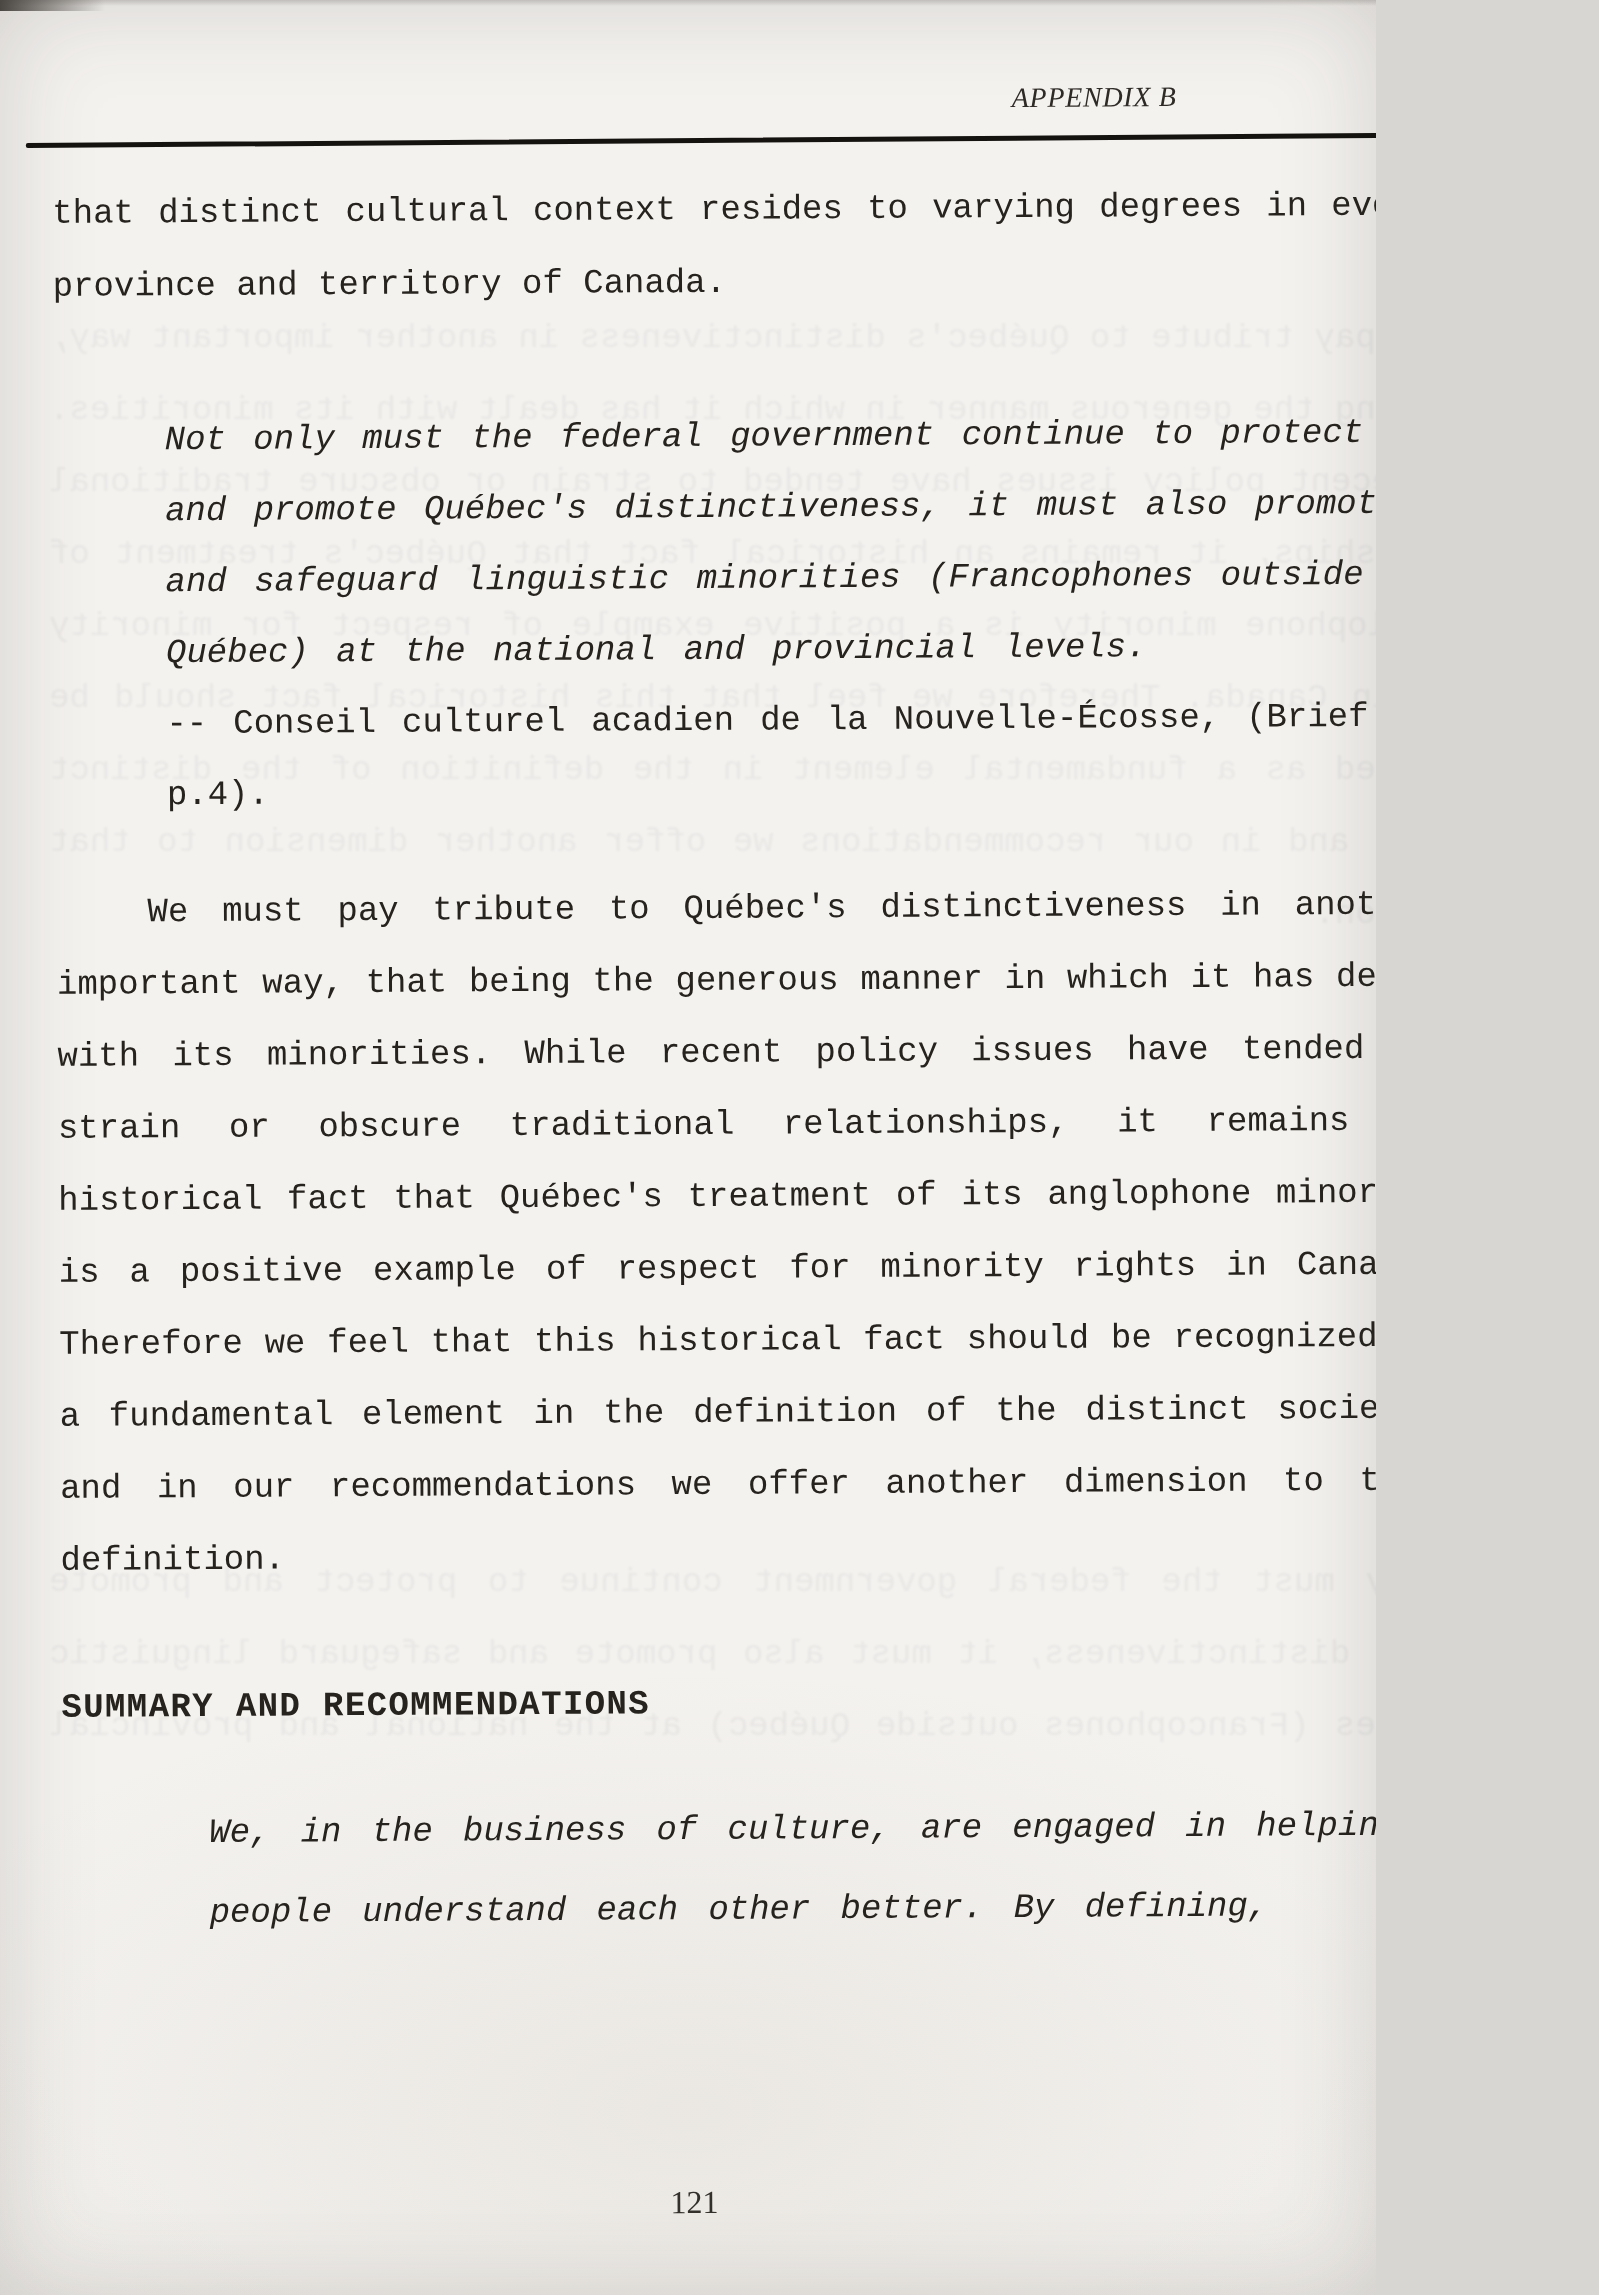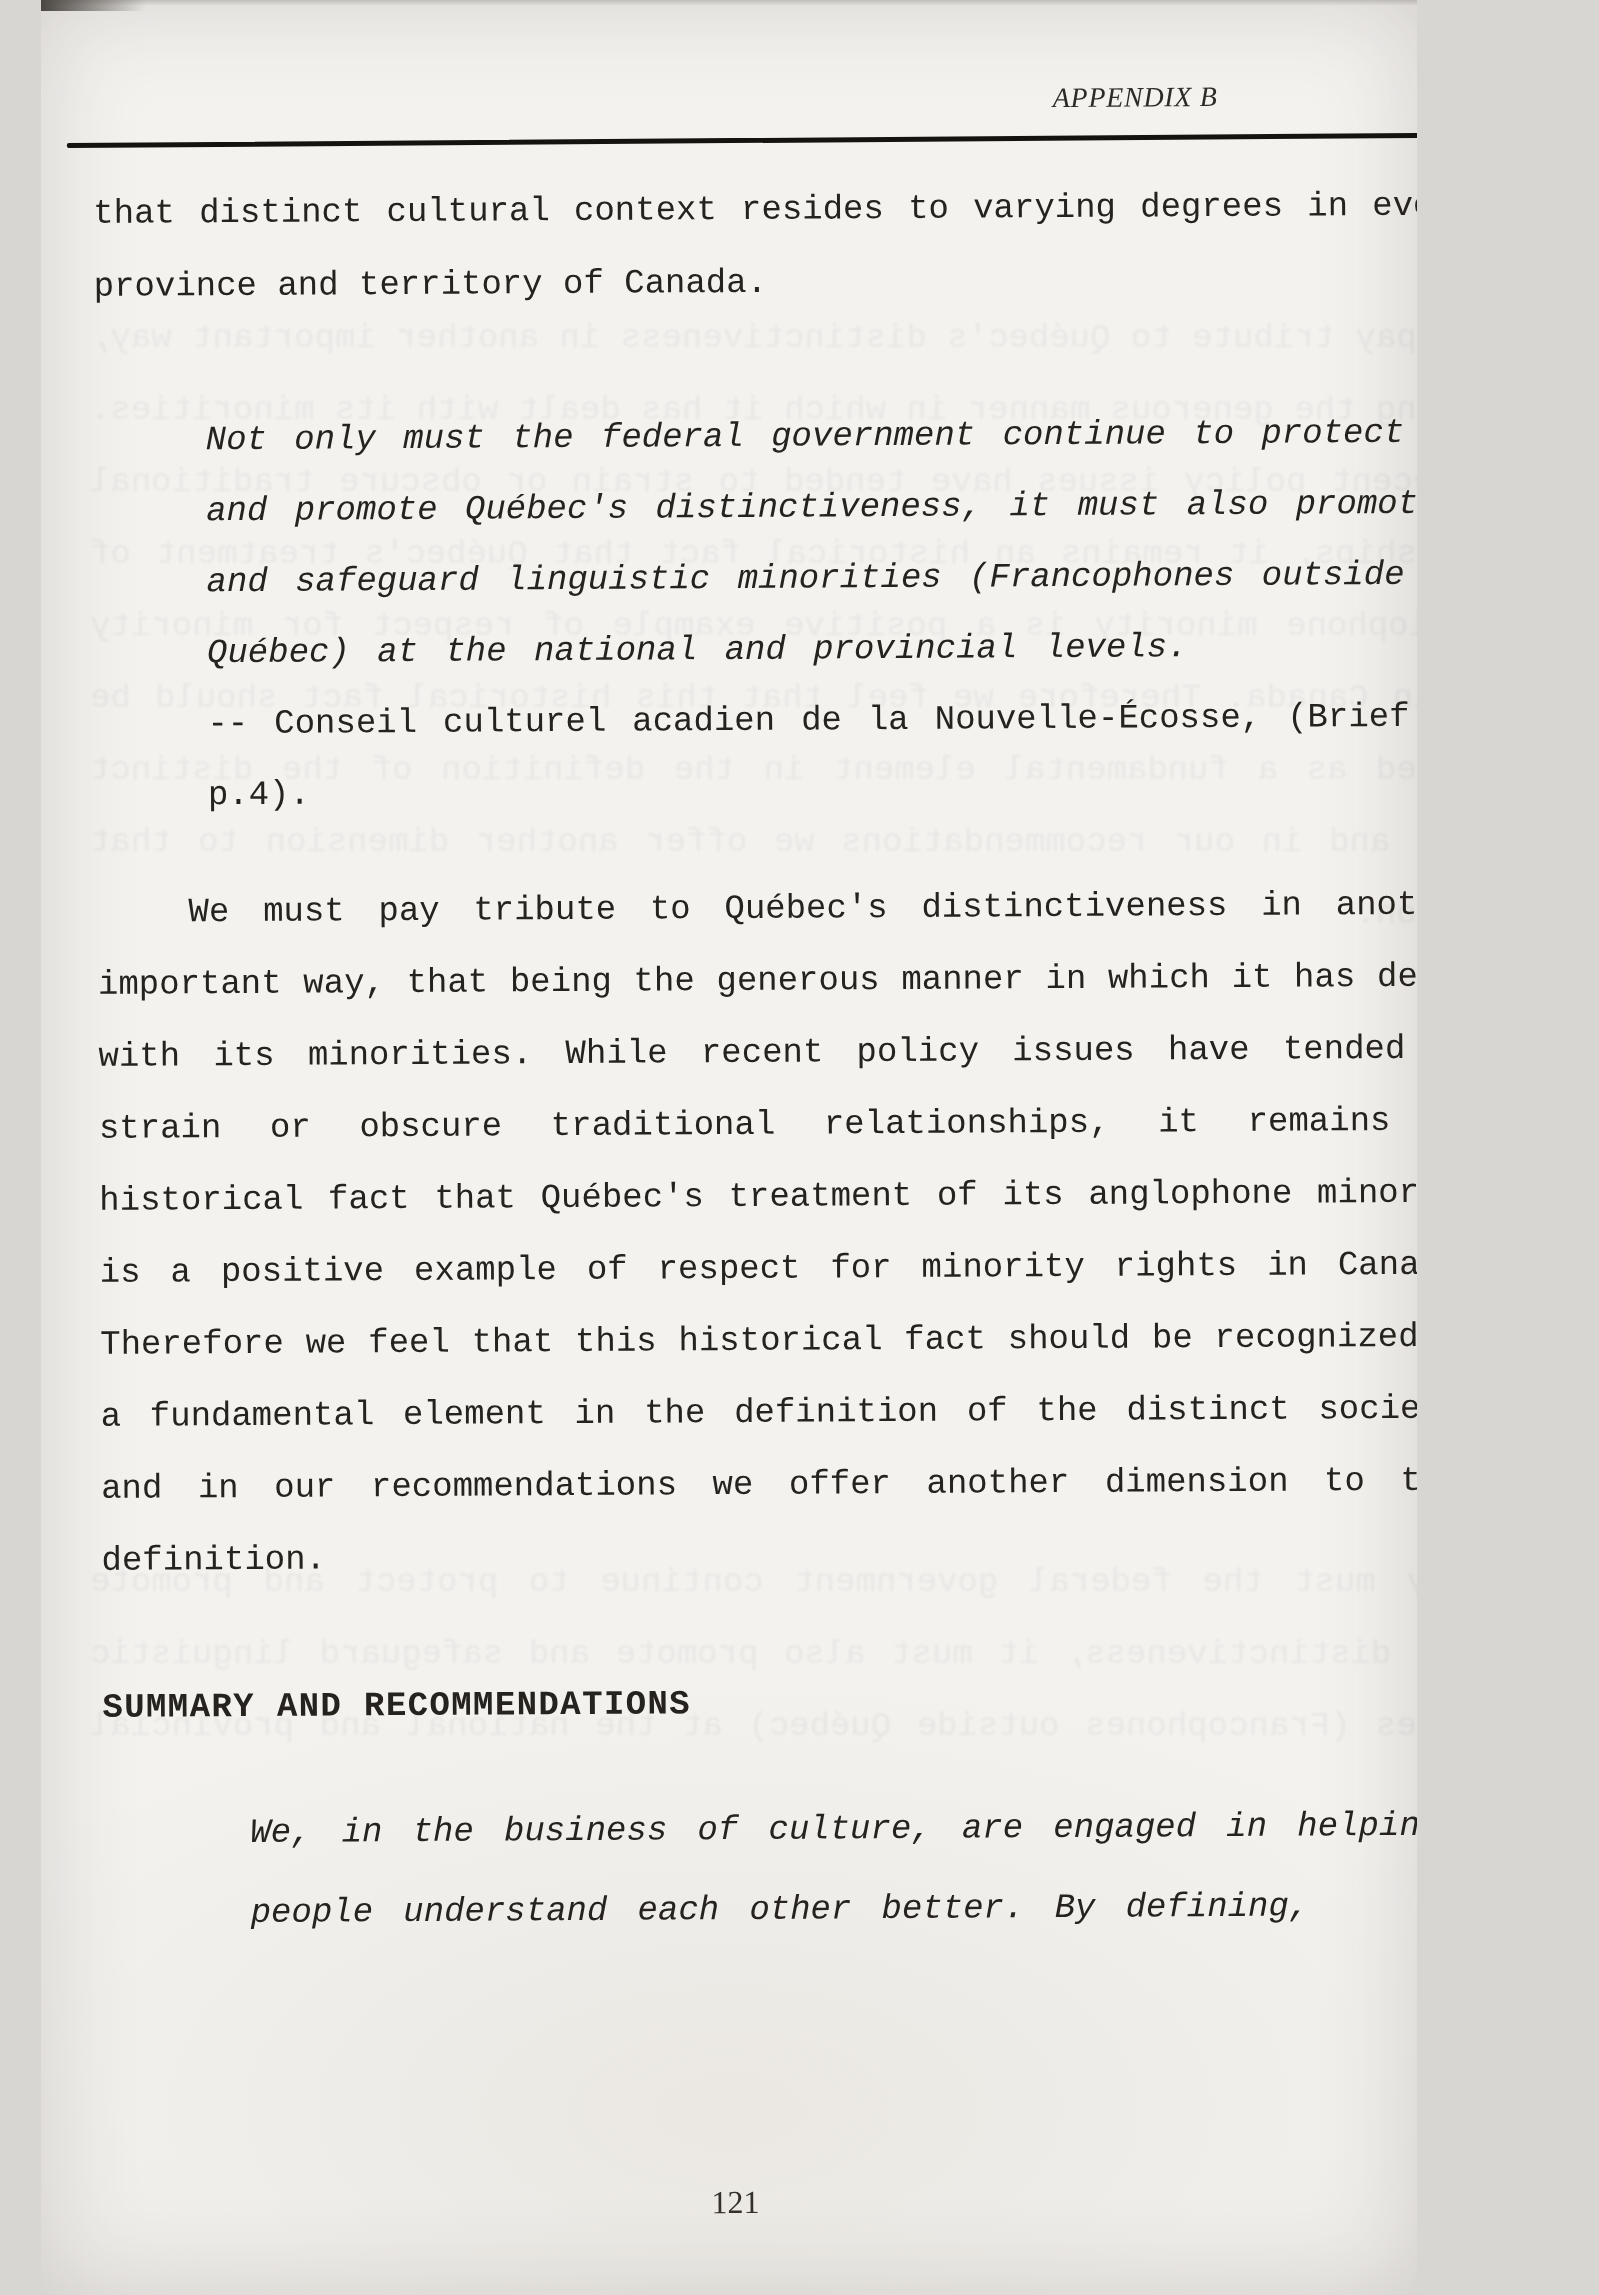--- a/index.html
+++ b/index.html
@@ -11,21 +11,20 @@
     position: relative;
     width: 1376px;
     height: 2295px;
     background:
       radial-gradient(ellipse 1265px 632px at 50% 92%, rgba(150,140,120,0.10), rgba(0,0,0,0) 70%),
       radial-gradient(ellipse 1686px 2248px at 50% 45%, #f4f2ef 60%, #e6e4e0 100%);
     overflow: hidden;
     box-shadow: inset 0 0 98px rgba(60,55,50,0.18);
     font-family: "Liberation Mono", "DejaVu Sans Mono", monospace;
     color: #26231e;
-    margin-left: 41px;
   }
   .scan-edge-top {
     position: absolute;
     top: 0; left: 0;
     width: 105px; height: 11.2px;
     background: linear-gradient(to right, #4a4642, rgba(74,70,66,0));
   }
   .scan-edge-strip {
     position: absolute;
     top: 0; left: 0; right: 0;

